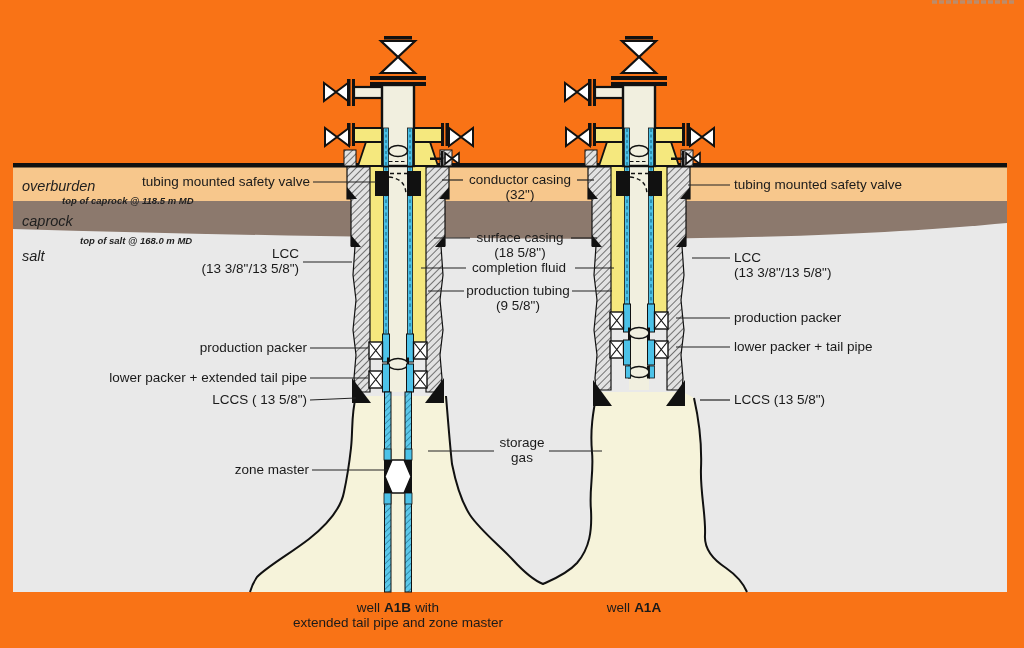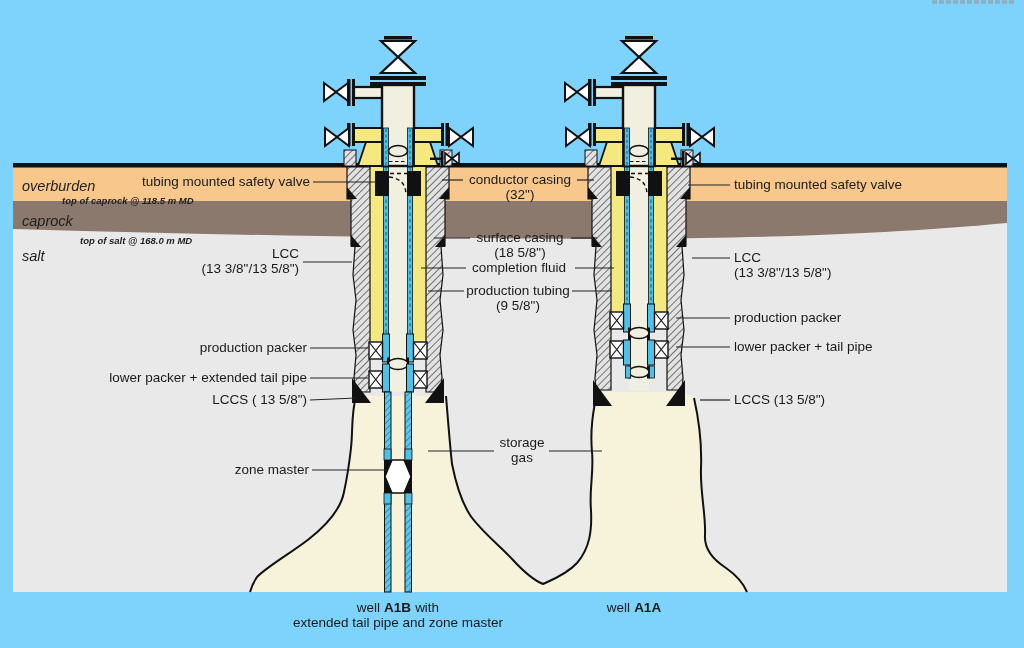--- a/index.html
+++ b/index.html
@@ -1,16 +1,16 @@
 <!DOCTYPE html>
 <html><head>
 <meta charset="utf-8">
 <style>
   html,body{margin:0;padding:0;background:#ffffff;}
-  .stage{position:relative;width:1024px;height:648px;background:#7dd3fc;overflow:hidden;
+  .stage{position:relative;width:1024px;height:648px;background:#f97316;overflow:hidden;
          font-family:"Liberation Sans",sans-serif;}
   svg{position:absolute;left:0;top:0;}
   text{fill:#1a1a1a;}
   .lbl{font-size:13.5px;}
   .geo{font-size:14.5px;font-style:italic;fill:#1f1f1f;}
   .note{font-size:9.5px;font-style:italic;font-weight:bold;fill:#1f1f1f;}
   .cap{font-size:13.5px;}
   .b{font-weight:bold;}
   .leader{stroke:#222;stroke-width:1.2;fill:none;}
   .outl{stroke:#111;fill:none;}

